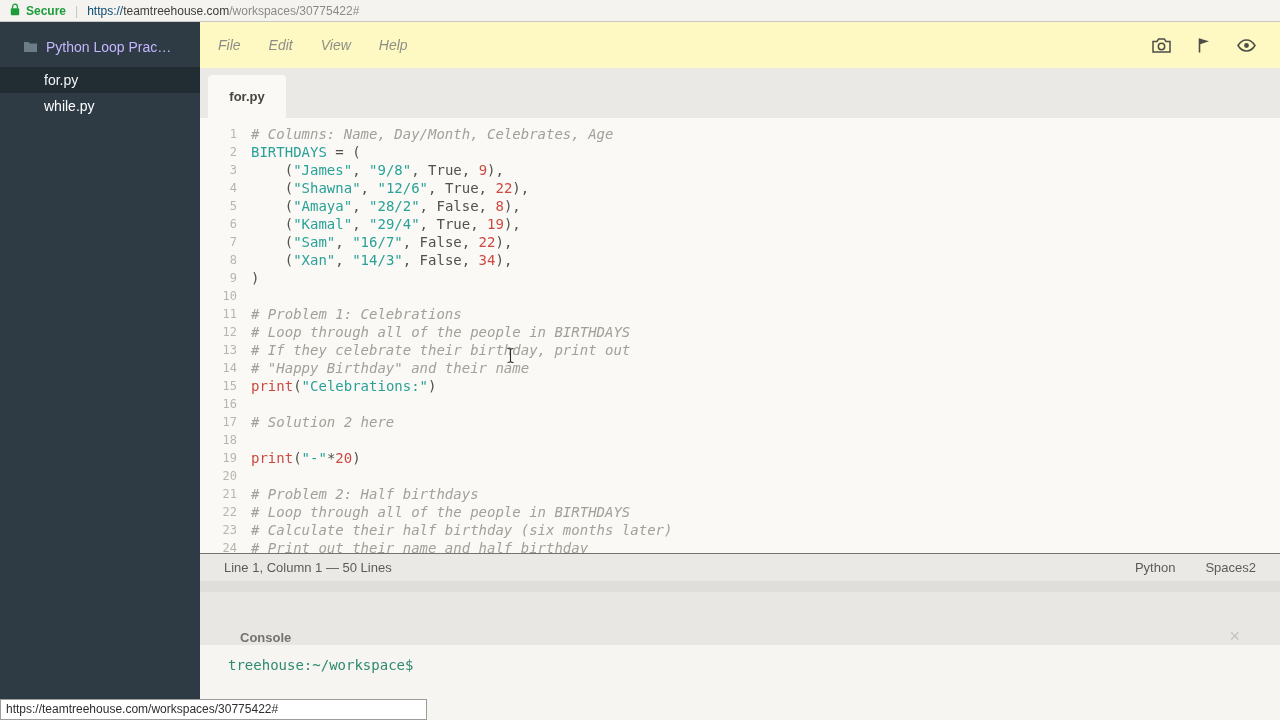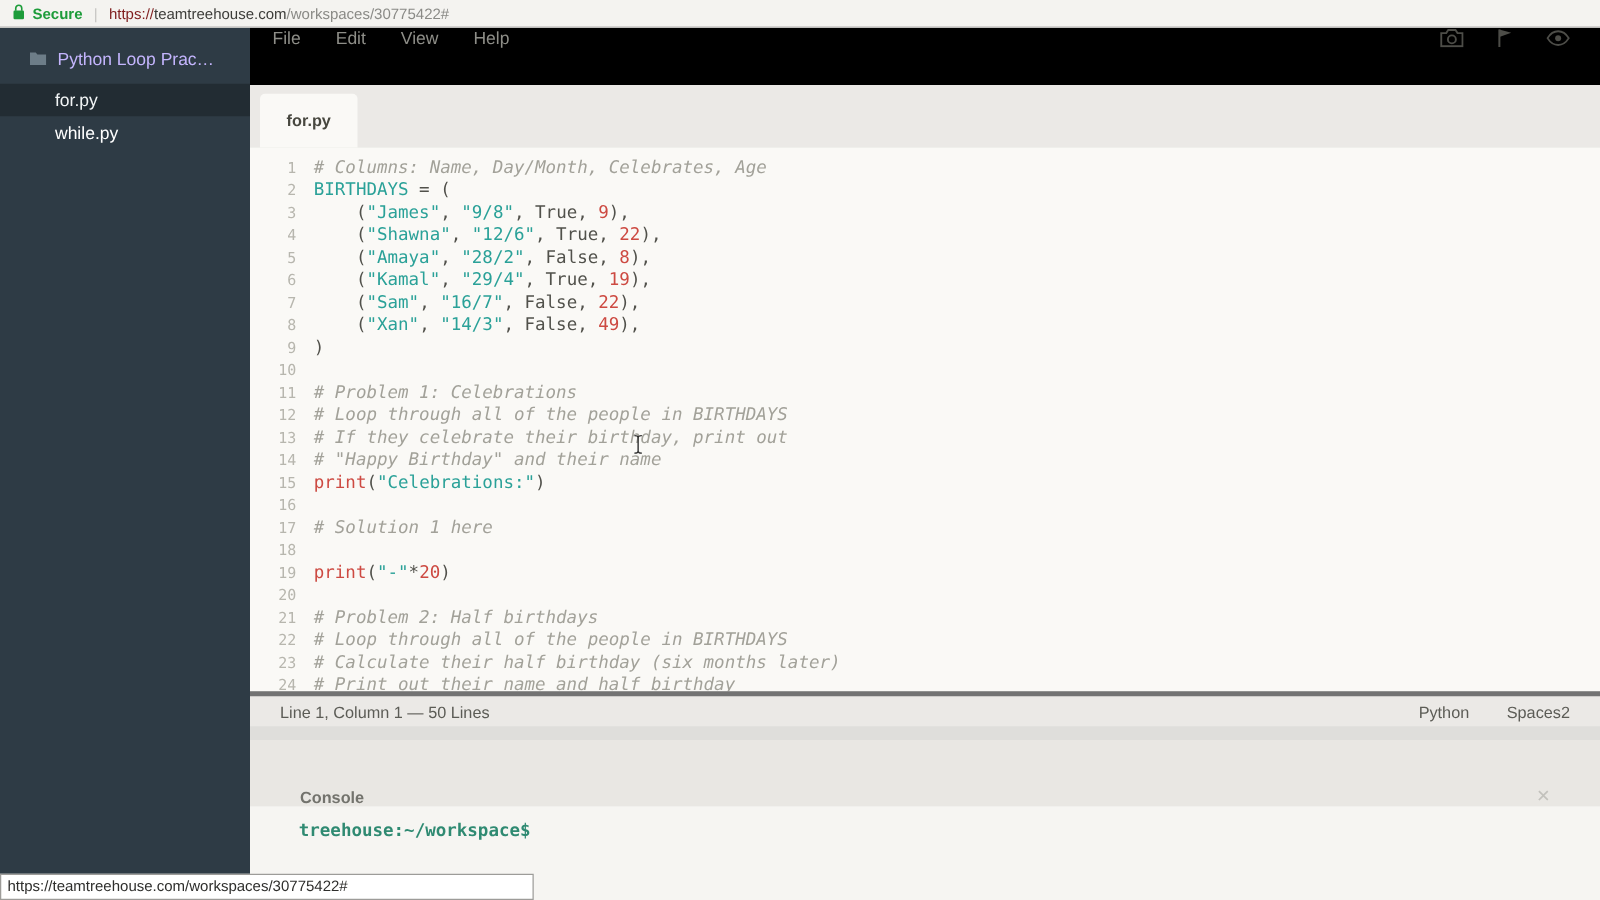--- a/index.html
+++ b/index.html
@@ -9,35 +9,35 @@
   }
   
   .browser-bar {
     position:absolute; top:0; left:0; right:0; height:22px; z-index:6;
     background:#f4f3f0; border-bottom:1px solid #c9c8c5;
     display:flex; align-items:center; padding:0 10px; box-sizing:border-box;
     font-size:12px;
   }
   .secure-label { color:#1d9c3a; font-weight:bold; margin:0 9px 0 6px; }
   .bar-divider { color:#c6c5c2; margin-right:9px; font-weight:normal; }
-  .url-scheme { color:#7f1d1d; }
+  .url-scheme { color:#0c4a6e; }
   .url-host { color:#3c3c39; }
   .url-path { color:#8a8a86; }
 
   
   .sidebar { position:absolute; top:22px; left:0; width:200px; bottom:0; background:#2e3b45; z-index:1; }
   .project-row { display:flex; align-items:center; gap:9px; padding:17px 10px 12px 24px;
     color:#c4b5fd; font-size:14px; white-space:nowrap; overflow:hidden; }
   .file-row { height:26px; line-height:26px; padding-left:44px; color:#ffffff; font-size:14px; cursor:default; }
   .file-row.active { background:rgba(0,0,0,0.25); color:#f2f5f6; }
 
   
   .main { position:absolute; top:22px; left:200px; right:0; bottom:0; }
-  .topbar { position:absolute; top:0; left:0; right:0; height:46px; background:#000000;
-    display:flex; align-items:flex-start; padding:0 24px 0 18px; box-sizing:border-box; }
+  .topbar { position:absolute; top:0; left:0; right:0; height:46px; background:#fef9c3;
+    display:flex; align-items:center; padding:0 24px 0 18px; box-sizing:border-box;font-style:italic; }
   .menu-item { color:#8e8e88; font-size:14px; margin-right:28px; cursor:default; }
   .topbar-icons { margin-left:auto; display:flex; align-items:center; gap:26px; color:#4d4d48; }
   .topbar-icons svg { display:block; }
 
   .tabstrip { position:absolute; top:46px; left:0; right:0; height:50px; background:#ebe9e6; }
   .tab-active { position:absolute; left:8px; top:7px; width:78px; height:43px; background:#faf9f6;
     border-radius:4px 4px 0 0; display:flex; align-items:center; justify-content:center;
     font-size:13px; font-weight:600; color:#47473f; }
 
   
@@ -50,34 +50,34 @@
   .tok-com { color:#a2a199; font-style:italic; }
   .tok-const { color:#2aa198; }
   .tok-str { color:#2aa198; }
   .tok-num { color:#cd4a42; }
   .tok-kw { color:#cd4a42; }
   .tok-plain { color:#51514b; }
   .ibeam { position:absolute; left:306px; top:229px; width:9px; height:17px; pointer-events:none; }
 
   
   .statusbar { position:absolute; top:531px; left:0; right:0; height:28px; background:#ebe9e6;
-    border-top:4px solid #737373; box-sizing:border-box; display:flex; align-items:center;
+    border-top:1px solid #737373; box-sizing:border-box; display:flex; align-items:center;
     padding:0 24px; font-size:13px; color:#5c5c56; }
   .status-right { margin-left:auto; display:flex; gap:30px; align-items:center; }
   .spaces-group { display:flex; gap:0; }
 
   
   .console-header { position:absolute; top:570px; left:0; right:0; height:53px; background:#e9e7e3;
     display:flex; align-items:flex-end; padding:0 40px; box-sizing:border-box;
     font-size:13px; font-weight:bold; color:#73736d; }
   .console-close { margin-left:auto; color:#c3c2bd; font-size:18px; font-weight:normal;
     line-height:1; cursor:pointer; }
   .console-body { position:absolute; top:623px; left:0; right:0; bottom:0; background:#f6f5f2;
-    padding:12px 0 0 39px; box-sizing:border-box;
-    font-family:"DejaVu Sans Mono", monospace; font-size:14px; font-weight:bold; color:#2f8a72; }
+    padding:12px 0 0 28px; box-sizing:border-box;
+    font-family:"DejaVu Sans Mono", monospace; font-size:14px; font-weight:normal; color:#2f8a72; }
 
   
   .status-tooltip { position:absolute; left:0; bottom:0; z-index:20; width:427px; box-sizing:border-box;
     background:#ffffff; border:1px solid #9d9c99; padding:2px 6px 3px 5px;
     font-size:12px; color:#2e2e2c; white-space:nowrap; overflow:hidden; }
 </style>
 </head>
 <body>
 
 <div class="browser-bar">
@@ -165,21 +165,21 @@
         <div class="cl">
           <span class="lnum">6</span>
           <span class="ltext"><span class="tok-plain">    (</span><span class="tok-str">"Kamal"</span><span class="tok-plain">, </span><span class="tok-str">"29/4"</span><span class="tok-plain">, True, </span><span class="tok-num">19</span><span class="tok-plain">),</span></span>
         </div>
         <div class="cl">
           <span class="lnum">7</span>
           <span class="ltext"><span class="tok-plain">    (</span><span class="tok-str">"Sam"</span><span class="tok-plain">, </span><span class="tok-str">"16/7"</span><span class="tok-plain">, False, </span><span class="tok-num">22</span><span class="tok-plain">),</span></span>
         </div>
         <div class="cl">
           <span class="lnum">8</span>
-          <span class="ltext"><span class="tok-plain">    (</span><span class="tok-str">"Xan"</span><span class="tok-plain">, </span><span class="tok-str">"14/3"</span><span class="tok-plain">, False, </span><span class="tok-num">49</span><span class="tok-plain">),</span></span>
+          <span class="ltext"><span class="tok-plain">    (</span><span class="tok-str">"Xan"</span><span class="tok-plain">, </span><span class="tok-str">"14/3"</span><span class="tok-plain">, False, </span><span class="tok-num">34</span><span class="tok-plain">),</span></span>
         </div>
         <div class="cl">
           <span class="lnum">9</span>
           <span class="ltext"><span class="tok-plain">)</span></span>
         </div>
         <div class="cl">
           <span class="lnum">10</span>
           <span class="ltext"></span>
         </div>
         <div class="cl">
@@ -201,21 +201,21 @@
         <div class="cl">
           <span class="lnum">15</span>
           <span class="ltext"><span class="tok-kw">print</span><span class="tok-plain">(</span><span class="tok-str">"Celebrations:"</span><span class="tok-plain">)</span></span>
         </div>
         <div class="cl">
           <span class="lnum">16</span>
           <span class="ltext"></span>
         </div>
         <div class="cl">
           <span class="lnum">17</span>
-          <span class="ltext"><span class="tok-com"># Solution 1 here</span></span>
+          <span class="ltext"><span class="tok-com"># Solution 2 here</span></span>
         </div>
         <div class="cl">
           <span class="lnum">18</span>
           <span class="ltext"></span>
         </div>
         <div class="cl">
           <span class="lnum">19</span>
           <span class="ltext"><span class="tok-kw">print</span><span class="tok-plain">(</span><span class="tok-str">"-"</span><span class="tok-plain">*</span><span class="tok-num">20</span><span class="tok-plain">)</span></span>
         </div>
         <div class="cl">

